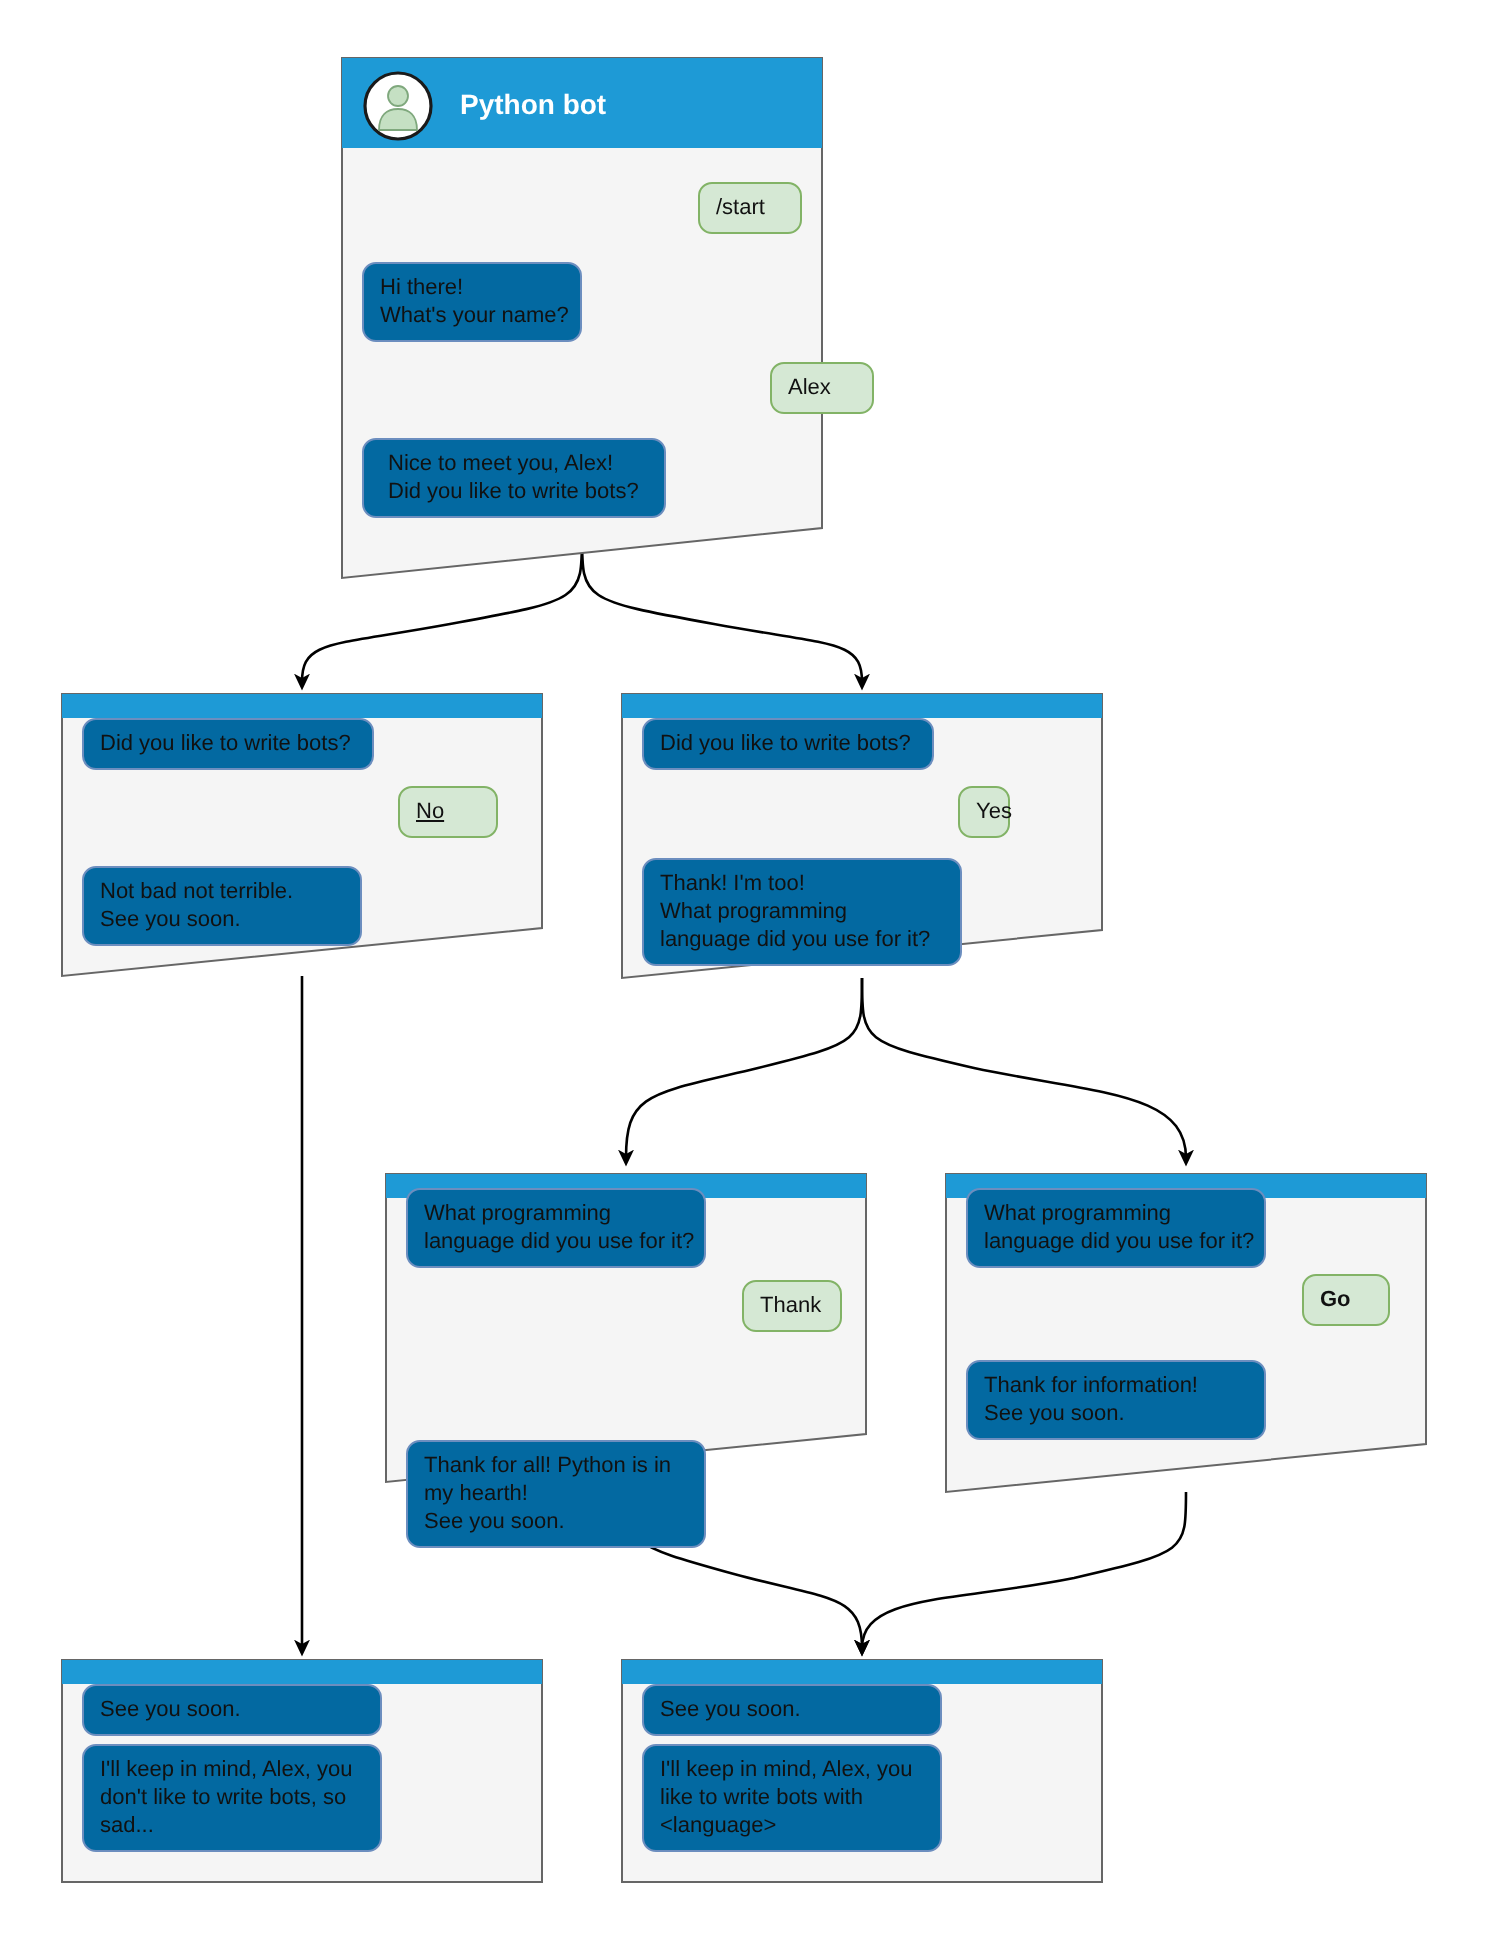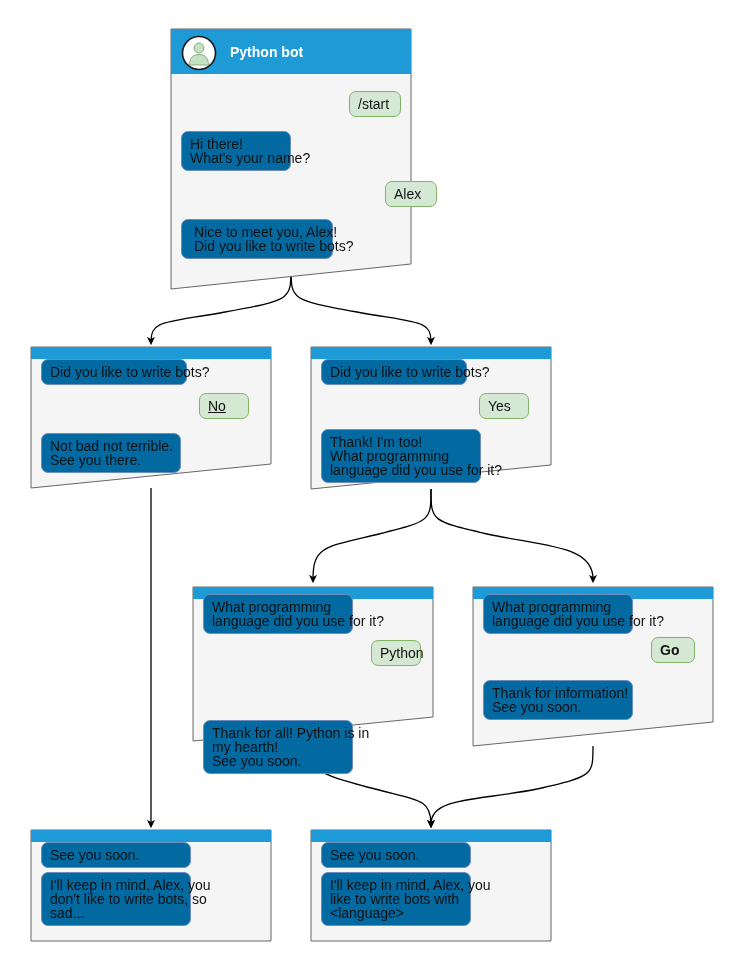--- a/index.html
+++ b/index.html
@@ -43,21 +43,21 @@
   }
   .msgs {
     position: absolute;
     left: 0;
     right: 0;
   }
   .bubble {
     position: absolute;
     box-sizing: border-box;
     border-radius: 7px;
-    font-size: 14px;
+    font-size: 11px;
     line-height: 14px;
     color: #111111;
     white-space: pre;
     padding: 5px 8px 5px 8px;
   }
   .bubble.bot {
     background: #0369a1;
     border: 1px solid #6c8ebf;
     left: 10px;
   }
@@ -124,41 +124,41 @@
 Did you like to write bots?</div>
   </div>
 </div>
 
 <div class="card" style="left:31px; top:347px; width:240px; height:141px;">
   <div class="hdr" style="width:240px; height:12px; background:#1e9ad6;"></div>
   <div class="msgs">
     <div class="bubble bot" style="top:12px; width:146px;">Did you like to write bots?</div>
     <div class="bubble user" style="left:168px; top:46px; width:50px;text-decoration:underline;">No</div>
     <div class="bubble bot" style="top:86px; width:140px;">Not bad not terrible.
-See you there.</div>
+See you soon.</div>
   </div>
 </div>
 
 <div class="card" style="left:311px; top:347px; width:240px; height:142px;">
   <div class="hdr" style="width:240px; height:12px; background:#1e9ad6;"></div>
   <div class="msgs">
     <div class="bubble bot" style="top:12px; width:146px;">Did you like to write bots?</div>
-    <div class="bubble user" style="left:168px; top:46px; width:50px;">Yes</div>
+    <div class="bubble user" style="left:168px; top:46px; width:26px;">Yes</div>
     <div class="bubble bot" style="top:82px; width:160px;">Thank! I'm too!
 What programming
 language did you use for it?</div>
   </div>
 </div>
 
 <div class="card" style="left:193px; top:587px; width:240px; height:154px;">
   <div class="hdr" style="width:240px; height:12px; background:#1e9ad6;"></div>
   <div class="msgs">
     <div class="bubble bot" style="top:7px; width:150px;">What programming
 language did you use for it?</div>
-    <div class="bubble user" style="left:178px; top:53px; width:50px;">Python</div>
+    <div class="bubble user" style="left:178px; top:53px; width:50px;">Thank</div>
     <div class="bubble bot" style="top:93px; width:150px;margin-top:40px;">Thank for all! Python is in
 my hearth!
 See you soon.</div>
   </div>
 </div>
 
 <div class="card" style="left:473px; top:587px; width:240px; height:159px;">
   <div class="hdr" style="width:240px; height:12px; background:#1e9ad6;"></div>
   <div class="msgs">
     <div class="bubble bot" style="top:7px; width:150px;">What programming

